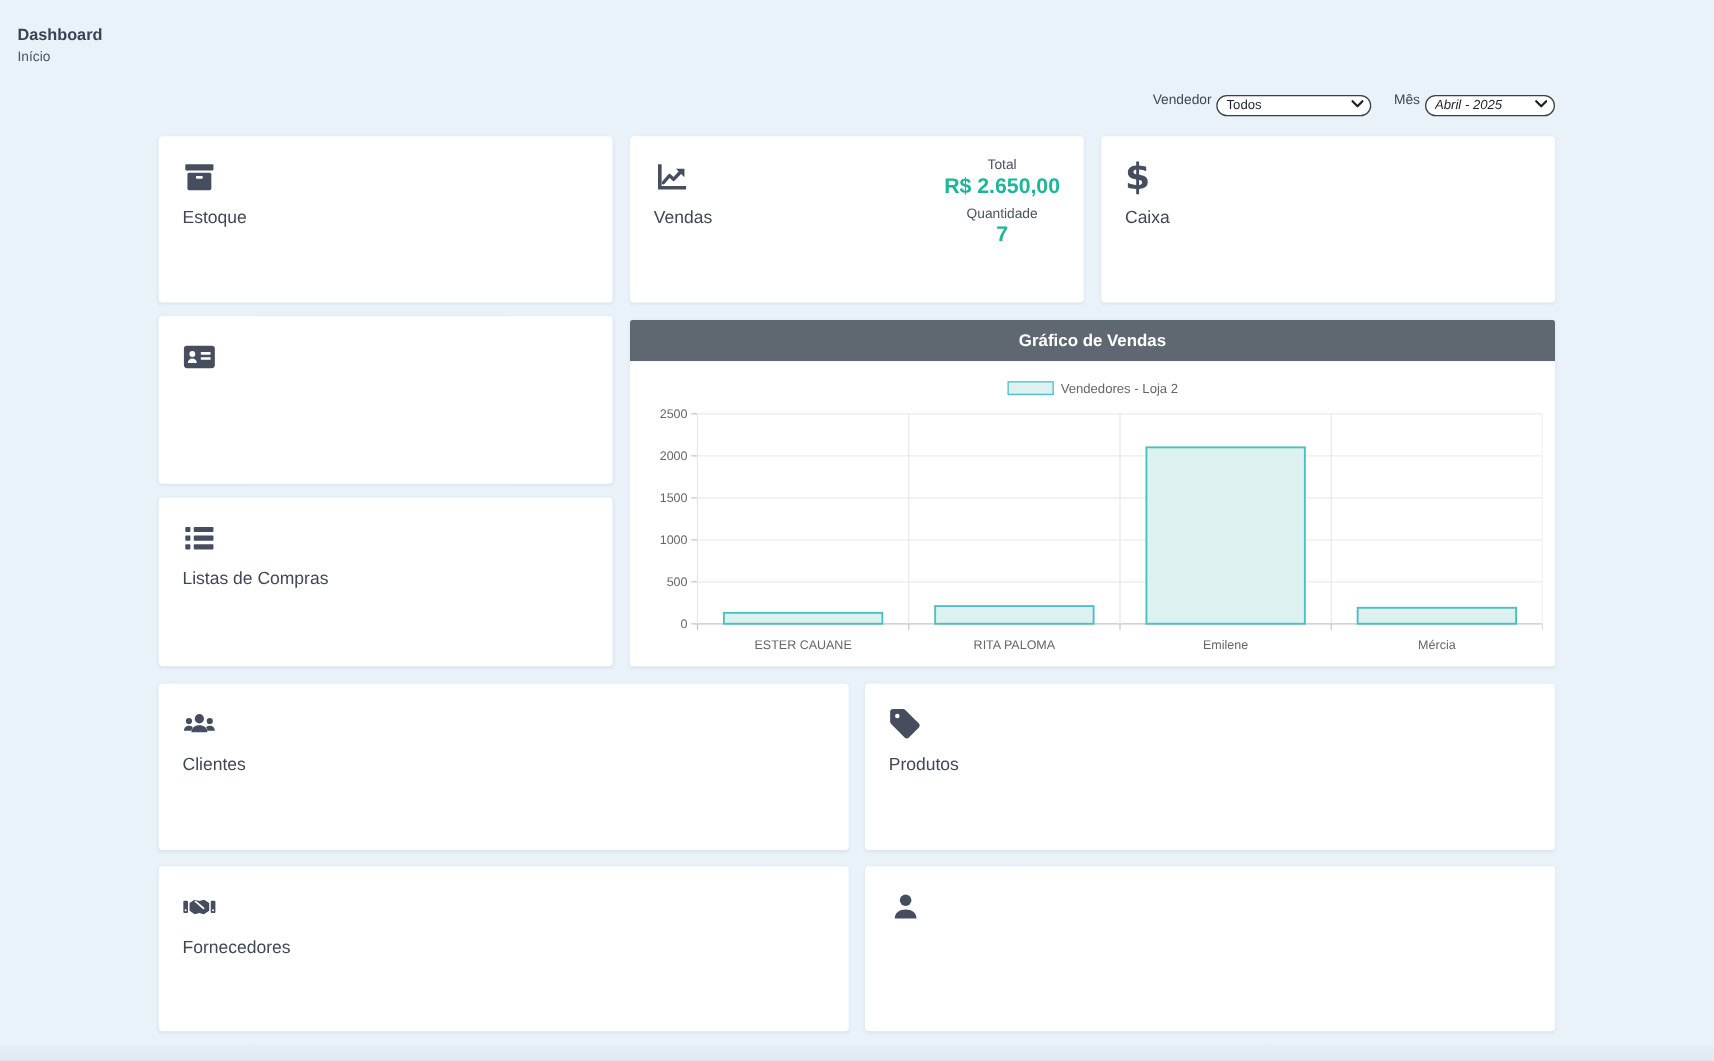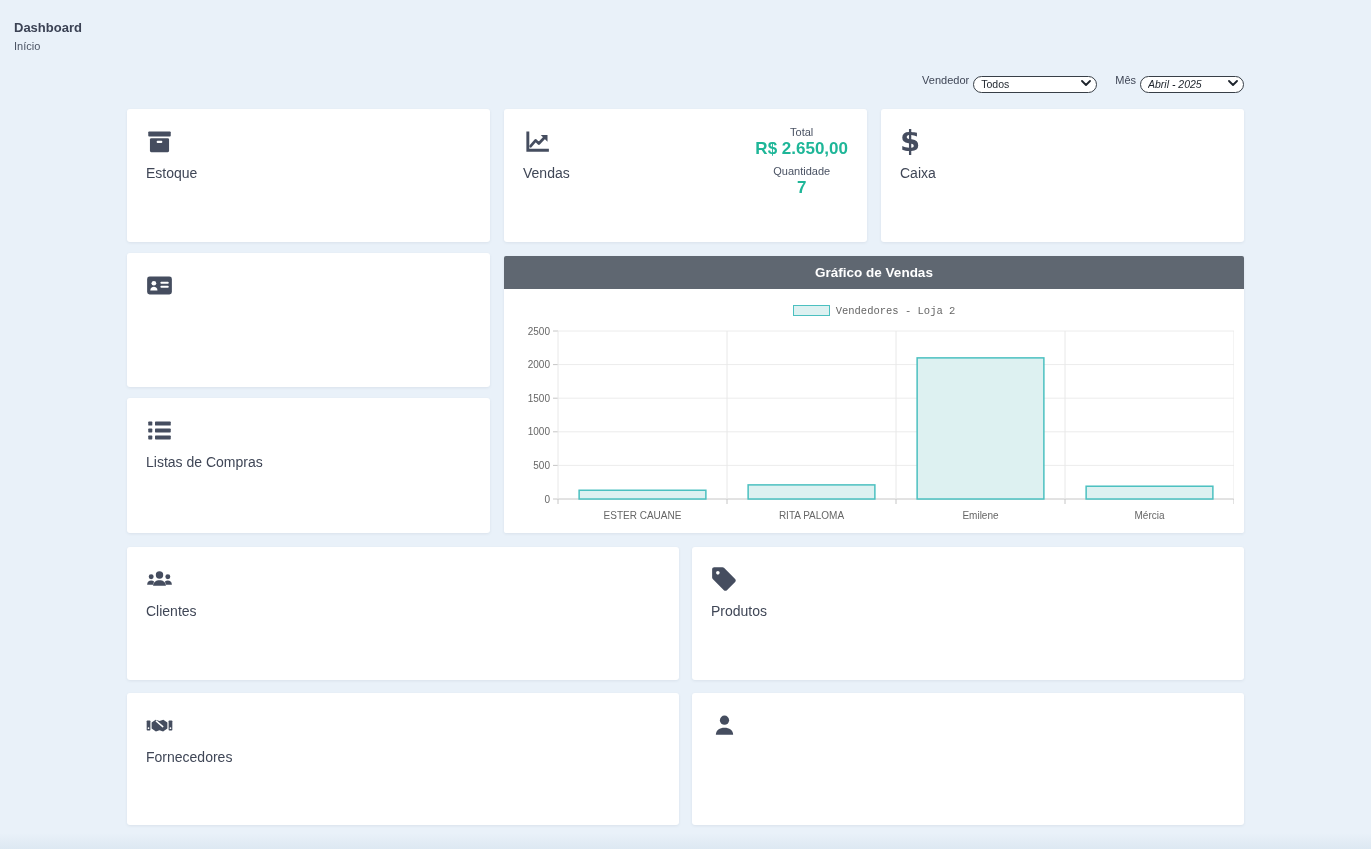--- a/index.html
+++ b/index.html
@@ -54,21 +54,21 @@
   .stats{position:absolute;top:16px;right:19px;text-align:center;}
   .stat-label{font-size:11px;color:#4a5263;line-height:14px;}
   .stat-value{font-size:17px;font-weight:bold;color:var(--accent);line-height:20px;margin-bottom:5px;}
   .stat-value.dark{color:#3f4656;}
 
   .chart-panel{grid-column:2/4;grid-row:2/4;display:flex;flex-direction:column;margin-top:3px;
     box-shadow:0 1px 3px rgba(40,55,80,0.08);border-radius:2px;overflow:hidden;}
   .chart-header{background:var(--header-bar);color:#fff;font-weight:bold;font-size:13.5px;
     text-align:center;height:33px;line-height:33px;flex:0 0 33px;}
   .chart-body{background:#fff;flex:1;padding:15px 10px 4px;}
-  .legend{display:flex;justify-content:center;align-items:center;gap:6px;height:14px;margin-bottom:5px;font-family:Liberation Mono, monospace;}
+  .legend{display:flex;justify-content:center;align-items:center;gap:6px;height:14px;margin-bottom:5px;}
   .legend .swatch{width:37px;height:11px;display:inline-block;border:1.5px solid;}
   .legend .legend-label{font-size:10.5px;color:#666;}
   svg.chart{display:block;margin:0 auto;}
   svg.chart text{font-size:10px;fill:#666;font-family:"Liberation Sans",sans-serif;}
 
   .footer-band{position:absolute;left:0;bottom:0;width:100%;height:16px;
     background:linear-gradient(to bottom,#e9f1f9,#dde8f2);}
 </style>
 </head>
 <body>

